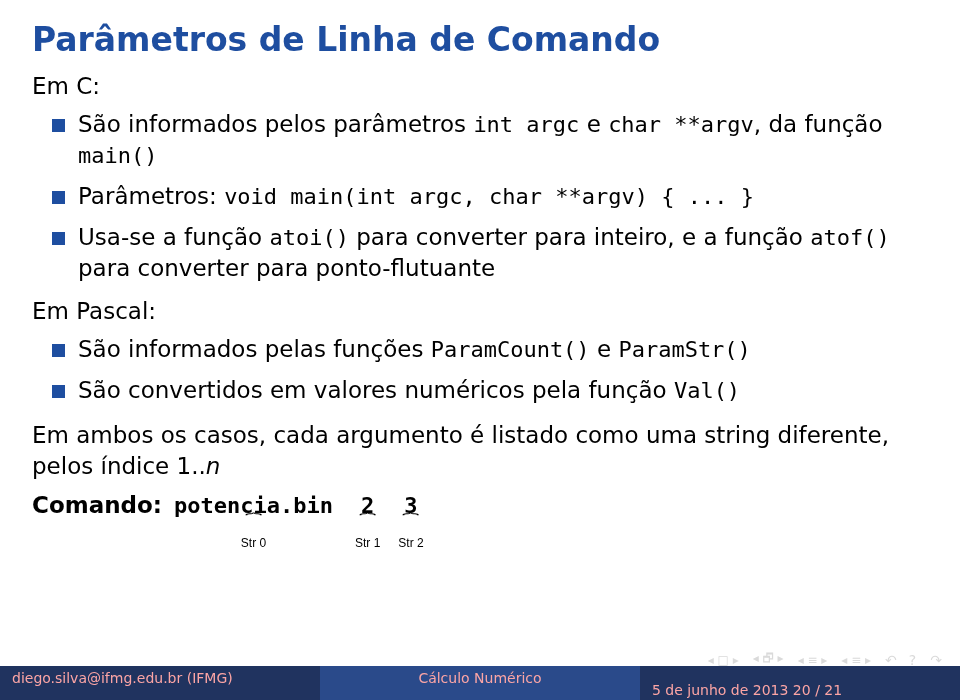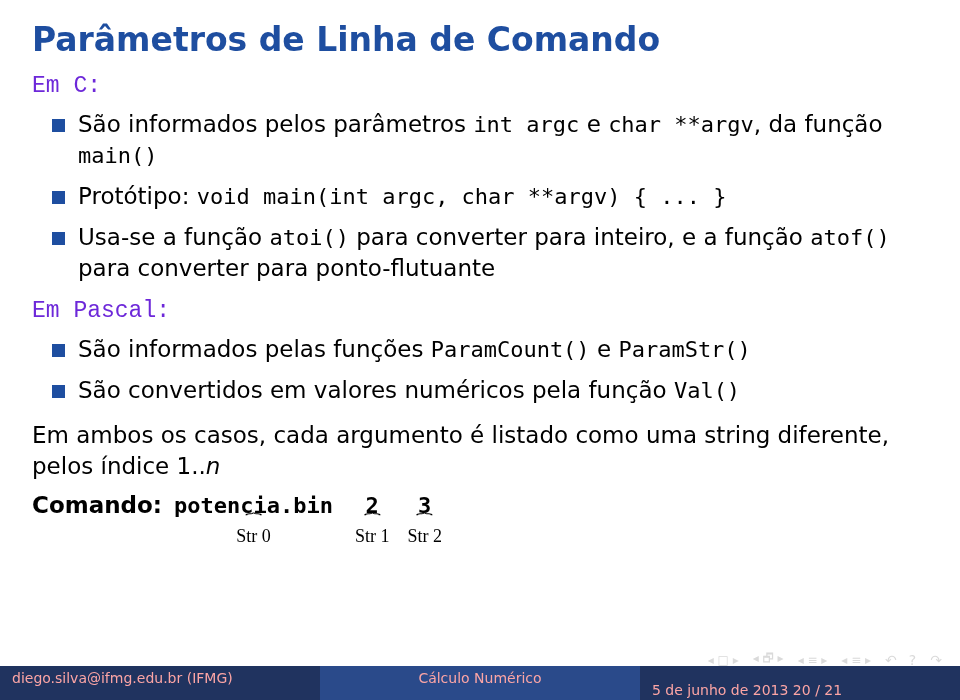--- a/index.html
+++ b/index.html
@@ -14,24 +14,23 @@
   .content {
     padding: 20px 32px 0 32px;
   }
   .title {
     color: #1e4ea0;
     font-size: 33px;
     font-weight: 700;
     margin-bottom: 14px;
   }
   .subtitle {
-    color: #6d28d9;
+    color: #000000;
     font-size: 23px;
     margin-bottom: 10px;
-    font-family: Liberation Mono, monospace;
   }
   ul.blocklist {
     list-style: none;
     padding-left: 20px;
     margin-bottom: 14px;
   }
   ul.blocklist > li {
     position: relative;
     padding-left: 26px;
     font-size: 23px;
@@ -80,23 +79,23 @@
   .ub .brace {
     display: block;
     font-size: 20px;
     line-height: 8px;
     transform: scaleX(1.4) scaleY(0.6) rotate(180deg);
     color: #000;
     margin-top: -2px;
   }
   .ub .lbl {
     display: block;
-    font-family: Liberation Serif, serif;
-    font-size: 18px;
-    margin-top: 2px;
+    font-family: Liberation Sans, sans-serif;
+    font-size: 12px;
+    margin-top: 12px;
   }
   .footer {
     position: absolute;
     left: 0; right: 0; bottom: 0;
     height: 34px;
     display: flex;
     font-size: 14px;
     color: #fca5a5;
   }
   .footer .left {
@@ -135,21 +134,21 @@
 
 <div class="content">
   <h1 class="title">Parâmetros de Linha de Comando</h1>
 
   <div class="subtitle">Em C:</div>
   <ul class="blocklist">
     <li>
       <span>São informados pelos parâmetros </span><span class="mono">int argc</span><span> e </span><span class="mono">char **argv</span><span>, da função </span><span class="mono">main()</span>
     </li>
     <li>
-      <span>Protótipo: </span><span class="mono">void main(int argc, char **argv) { ... }</span>
+      <span>Parâmetros: </span><span class="mono">void main(int argc, char **argv) { ... }</span>
     </li>
     <li>
       <span>Usa-se a função </span><span class="mono">atoi()</span><span> para converter para inteiro, e a função </span><span class="mono">atof()</span><span> para converter para ponto-flutuante</span>
     </li>
   </ul>
 
   <div class="subtitle">Em Pascal:</div>
   <ul class="blocklist">
     <li>
       <span>São informados pelas funções </span><span class="mono">ParamCount()</span><span> e </span><span class="mono">ParamStr()</span>

